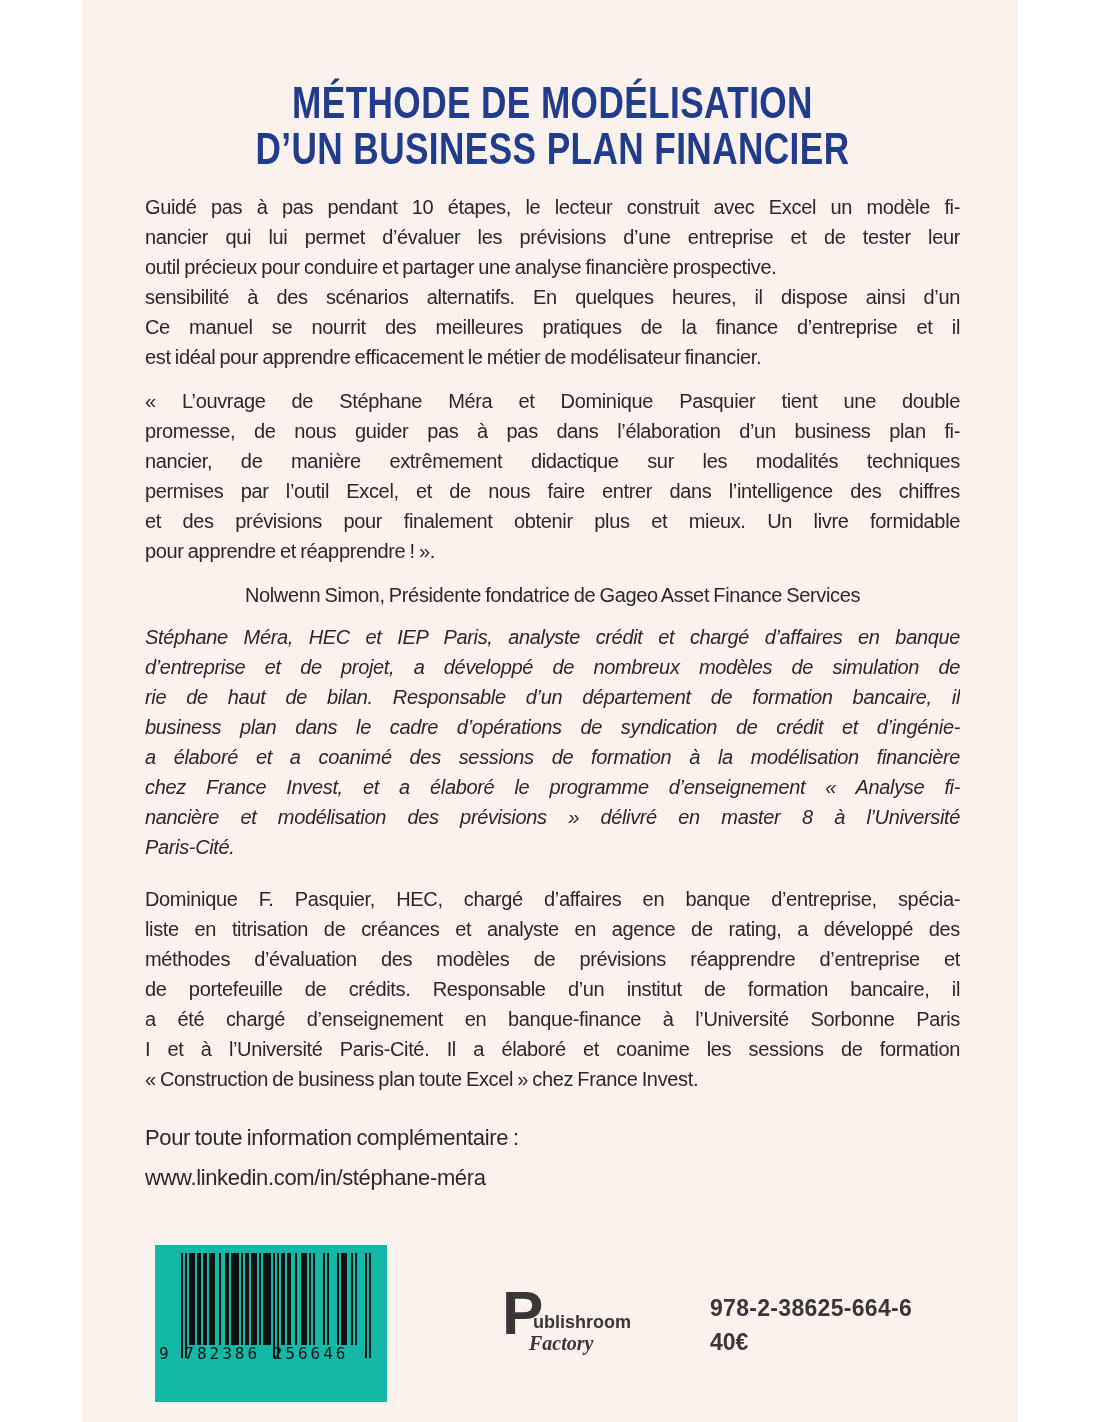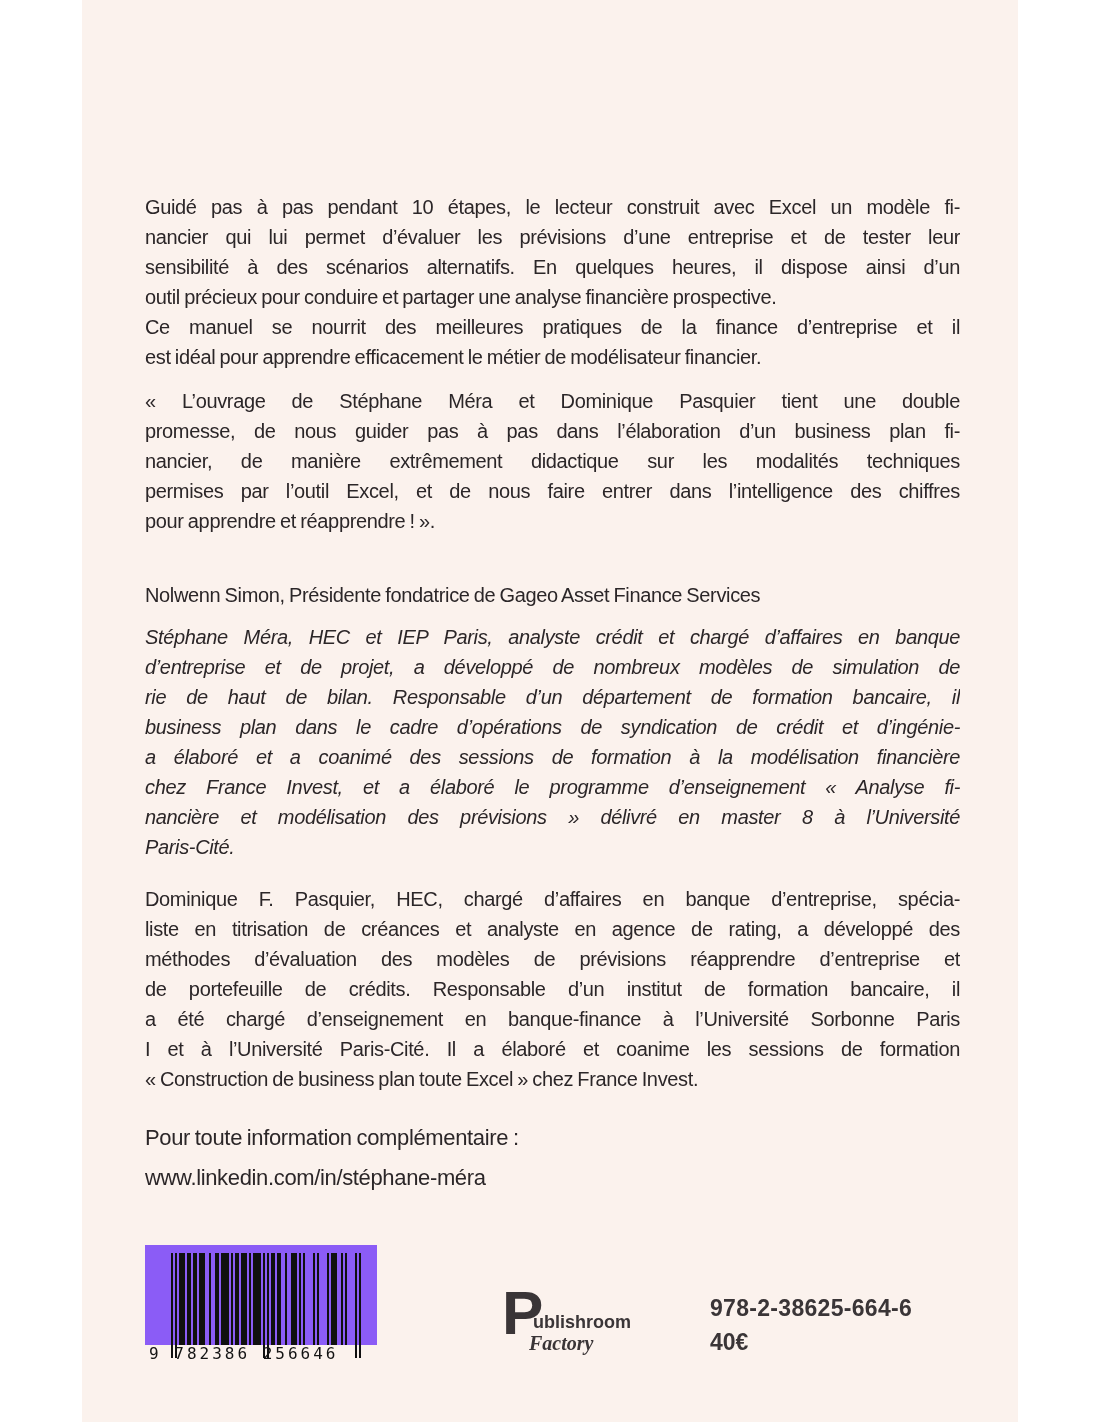--- a/index.html
+++ b/index.html
@@ -41,23 +41,23 @@
     line-height:30px;
     letter-spacing:-0.35px;
     word-spacing:-1px;
     color:var(--body);
   }
   .tline{max-height:30px;overflow:hidden;}
   .jline{text-align:justify;text-align-last:justify;}
   .jline.last{text-align-last:left;}
   .barcode-box{
     position:absolute;
-    left:63px;top:1245px;
-    width:232px;height:100px;
-    background:#8b5cf6;
+    left:73px;top:1245px;
+    width:232px;height:157px;
+    background:#14b8a6;
   }
   .bars{
     display:flex;
     margin:8px 0 0 26px;
     height:105px;
     align-items:flex-start;
   }
   .bmod{width:2px;height:92px;flex:0 0 2px;}
   .bmod.on{background:#101010;}
   .bmod.guard{height:105px;}
@@ -97,40 +97,45 @@
     position:absolute;left:628px;top:1329px;
     font-size:23px;font-weight:700;
     color:var(--ink);
   }
 </style>
 </head>
 <body>
 
 <div class="cover">
 
+  <h1 class="title">
+    <div class="title-line">MÉTHODE DE MODÉLISATION</div>
+    <div class="title-line">D’UN BUSINESS PLAN FINANCIER</div>
+  </h1>
 
   <div class="text-layer">
       <div class="tblock" style="top: 192px;">
         <div class="tline jline">Guidé pas à pas pendant 10 étapes, le lecteur construit avec Excel un modèle fi-</div>
         <div class="tline jline">nancier qui lui permet d’évaluer les prévisions d’une entreprise et de tester leur</div>
+        <div class="tline jline last">outil précieux pour conduire et partager une analyse financière prospective.</div>
         <div class="tline jline">sensibilité à des scénarios alternatifs. En quelques heures, il dispose ainsi d’un</div>
-        <div class="tline jline last">outil précieux pour conduire et partager une analyse financière prospective.</div>
       </div>
       <div class="tblock" style="top: 312px;">
         <div class="tline jline">Ce manuel se nourrit des meilleures pratiques de la finance d’entreprise et il</div>
         <div class="tline jline last">est idéal pour apprendre efficacement le métier de modélisateur financier.</div>
       </div>
       <div class="tblock" style="top: 386px;">
         <div class="tline jline">« L’ouvrage de Stéphane Méra et Dominique Pasquier tient une double</div>
         <div class="tline jline">promesse, de nous guider pas à pas dans l’élaboration d’un business plan fi-</div>
         <div class="tline jline">nancier, de manière extrêmement didactique sur les modalités techniques</div>
         <div class="tline jline">permises par l’outil Excel, et de nous faire entrer dans l’intelligence des chiffres</div>
+        <div class="tline jline">et des prévisions pour finalement obtenir plus et mieux. Un livre formidable</div>
         <div class="tline jline last">pour apprendre et réapprendre ! ».</div>
       </div>
-      <div class="tblock" style="top: 580px;">
+      <div class="tblock" style="top: 580px; text-align: center;">
         <div class="tline">Nolwenn Simon, Présidente fondatrice de Gageo Asset Finance Services</div>
       </div>
       <div class="tblock" style="top: 622px; font-style: italic;">
         <div class="tline jline">Stéphane Méra, HEC et IEP Paris, analyste crédit et chargé d’affaires en banque</div>
         <div class="tline jline">d’entreprise et de projet, a développé de nombreux modèles de simulation de</div>
         <div class="tline jline">rie de haut de bilan. Responsable d’un département de formation bancaire, il</div>
         <div class="tline jline">business plan dans le cadre d’opérations de syndication de crédit et d’ingénie-</div>
         <div class="tline jline">a élaboré et a coanimé des sessions de formation à la modélisation financière</div>
         <div class="tline jline">chez France Invest, et a élaboré le programme d’enseignement « Analyse fi-</div>
         <div class="tline jline">nancière et modélisation des prévisions » délivré en master 8 à l’Université</div>

